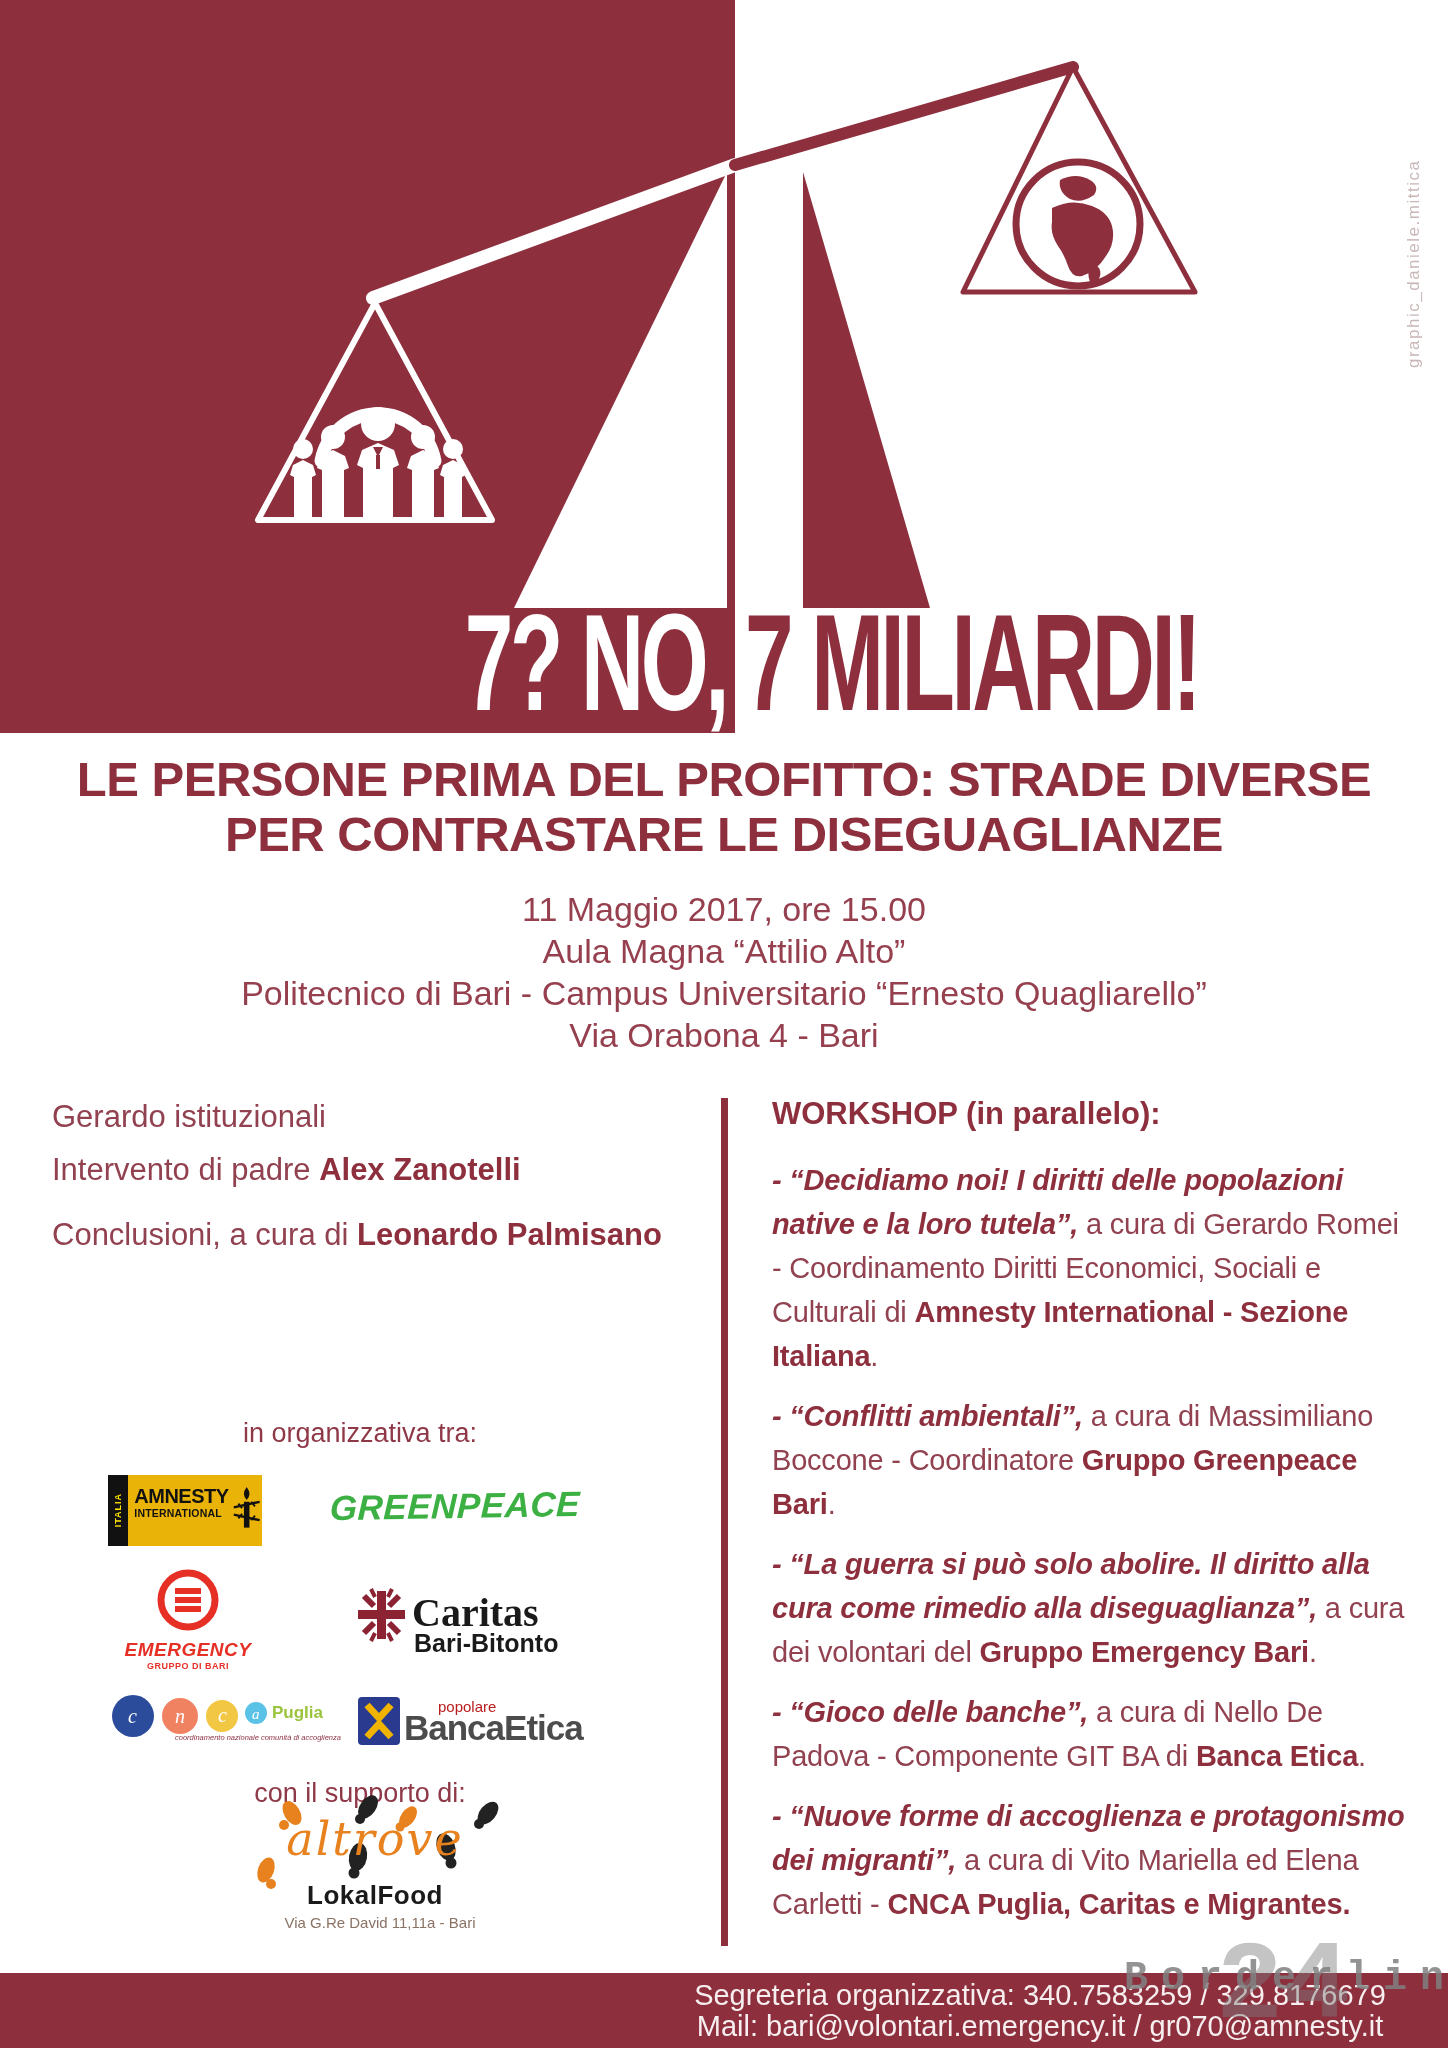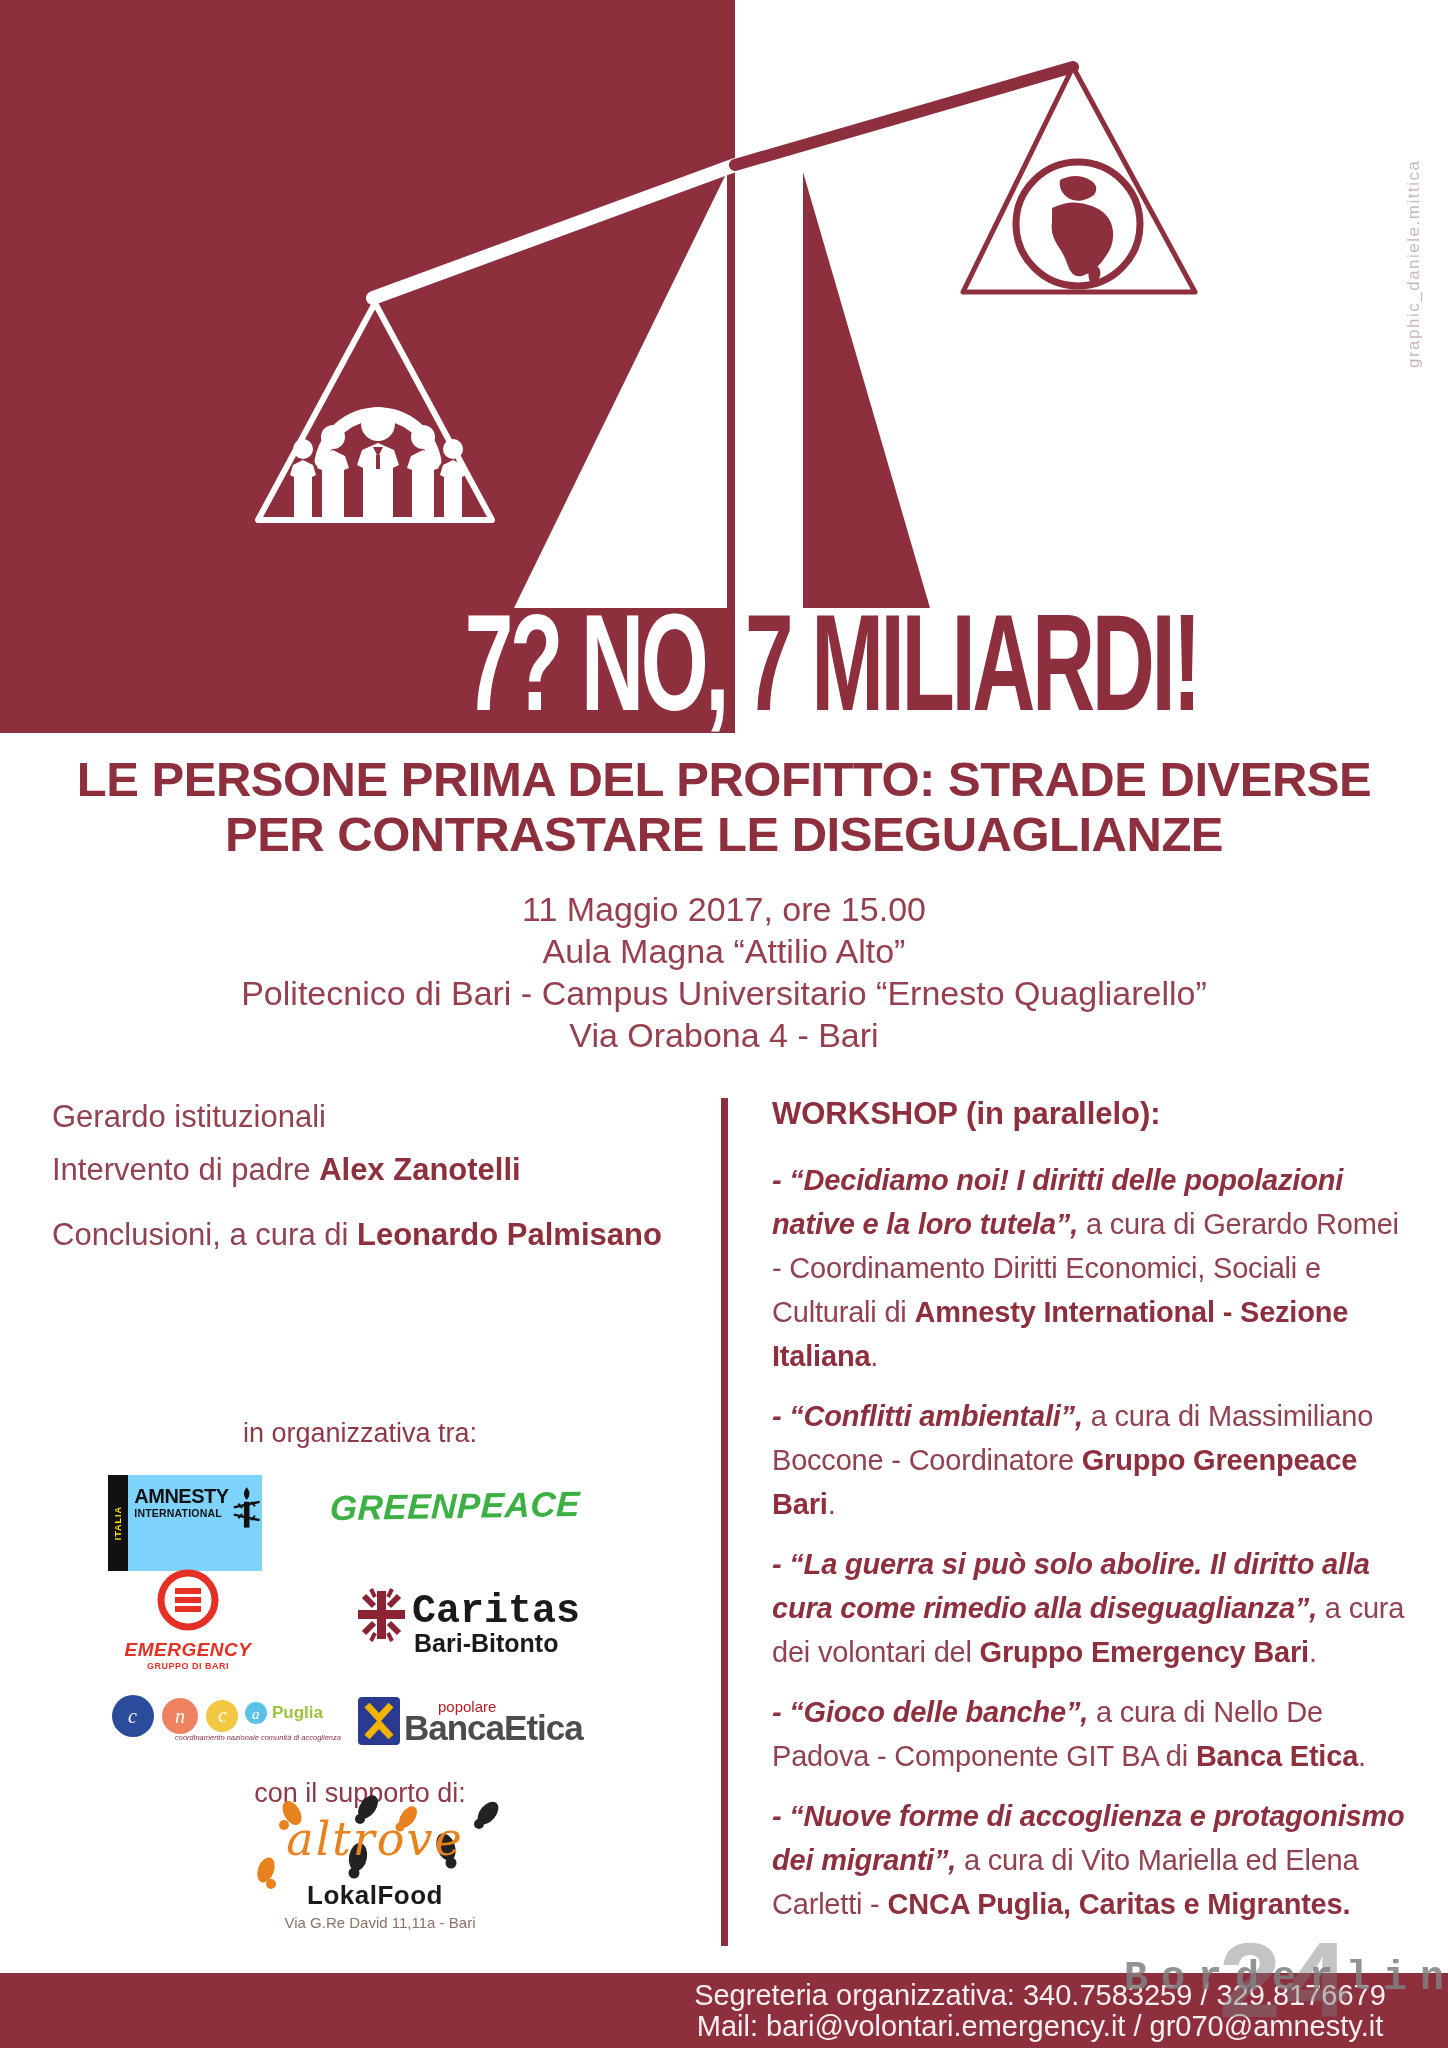--- a/index.html
+++ b/index.html
@@ -25,35 +25,35 @@
   .workshop{position:absolute;left:772px;top:1096px;width:640px;color:#91414f;}
   .ws-head{font-size:31px;font-weight:bold;color:#8e2f3e;margin:0 0 26px 0;}
   .ws-item{font-size:29px;line-height:44px;margin:0 0 16px 0;letter-spacing:-.2px;}
   .sg-b{font-weight:bold;color:#8e2f3e;}
   .sg-bi{font-weight:bold;font-style:italic;color:#8e2f3e;}
   .sg-r{}
 
   
   .sec-head{position:absolute;left:30px;width:660px;text-align:center;
             font-size:27px;color:#8f3848;}
-  .amnesty{position:absolute;left:108px;top:1475px;width:154px;height:96px;background:#7dd3fc;display:flex;}
+  .amnesty{position:absolute;left:108px;top:1475px;width:154px;height:71px;background:#eab308;display:flex;}
   .am-strip{width:22px;background:#111;display:flex;align-items:center;justify-content:center;}
   .am-country{writing-mode:vertical-rl;transform:rotate(180deg);font-size:9px;font-weight:bold;
               color:#ffe400;letter-spacing:1px;}
   .am-body{flex:1;padding:10px 2px 0 6px;}
   .am-l1{font-size:20px;font-weight:900;color:#111;line-height:22px;letter-spacing:-.5px;}
   .am-l2{font-size:10.5px;font-weight:bold;color:#111;letter-spacing:.2px;}
   .greenpeace{position:absolute;left:330px;top:1486px;width:250px;text-align:center;
               font-size:35px;font-weight:900;font-style:italic;color:#3cb043;letter-spacing:.5px;
               transform:skewX(-3deg) rotate(-1deg);}
   .em-name{position:absolute;left:118px;top:1639px;width:140px;text-align:center;
            font-size:19px;font-weight:900;font-style:italic;color:#e63026;letter-spacing:.5px;}
   .em-group{position:absolute;left:118px;top:1661px;width:140px;text-align:center;
             font-size:9px;font-weight:bold;color:#e63026;letter-spacing:.5px;}
-  .caritas-name{position:absolute;left:412px;top:1589px;font-family:Liberation Mono, monospace;
+  .caritas-name{position:absolute;left:412px;top:1589px;font-family:Liberation Serif, serif;
                 font-size:40px;font-weight:bold;color:#1a1a1a;}
   .caritas-area{position:absolute;left:414px;top:1629px;font-family:Liberation Sans, sans-serif;
                 font-size:25px;font-weight:bold;color:#1a1a1a;}
   .cnca-letter{fill:#fff;font-family:"Liberation Serif",serif;font-style:italic;font-size:20px;}
   .cnca-region{position:absolute;left:272px;top:1703px;font-size:17px;font-weight:bold;color:#9ac43c;}
   .cnca-tag{position:absolute;left:175px;top:1733px;width:190px;font-size:7.5px;font-style:italic;color:#8e3345;}
   .be-popolare{position:absolute;left:438px;top:1698px;font-size:15px;color:#b91c1c;}
   .be-name{position:absolute;left:404px;top:1708px;font-size:35px;font-weight:bold;color:#4c4c4c;letter-spacing:-1px;}
   .altrove-name{position:absolute;left:255px;top:1812px;width:240px;text-align:center;
                 font-family:"DejaVu Serif",serif;font-style:italic;font-size:46px;color:#e8821e;letter-spacing:2px;}

